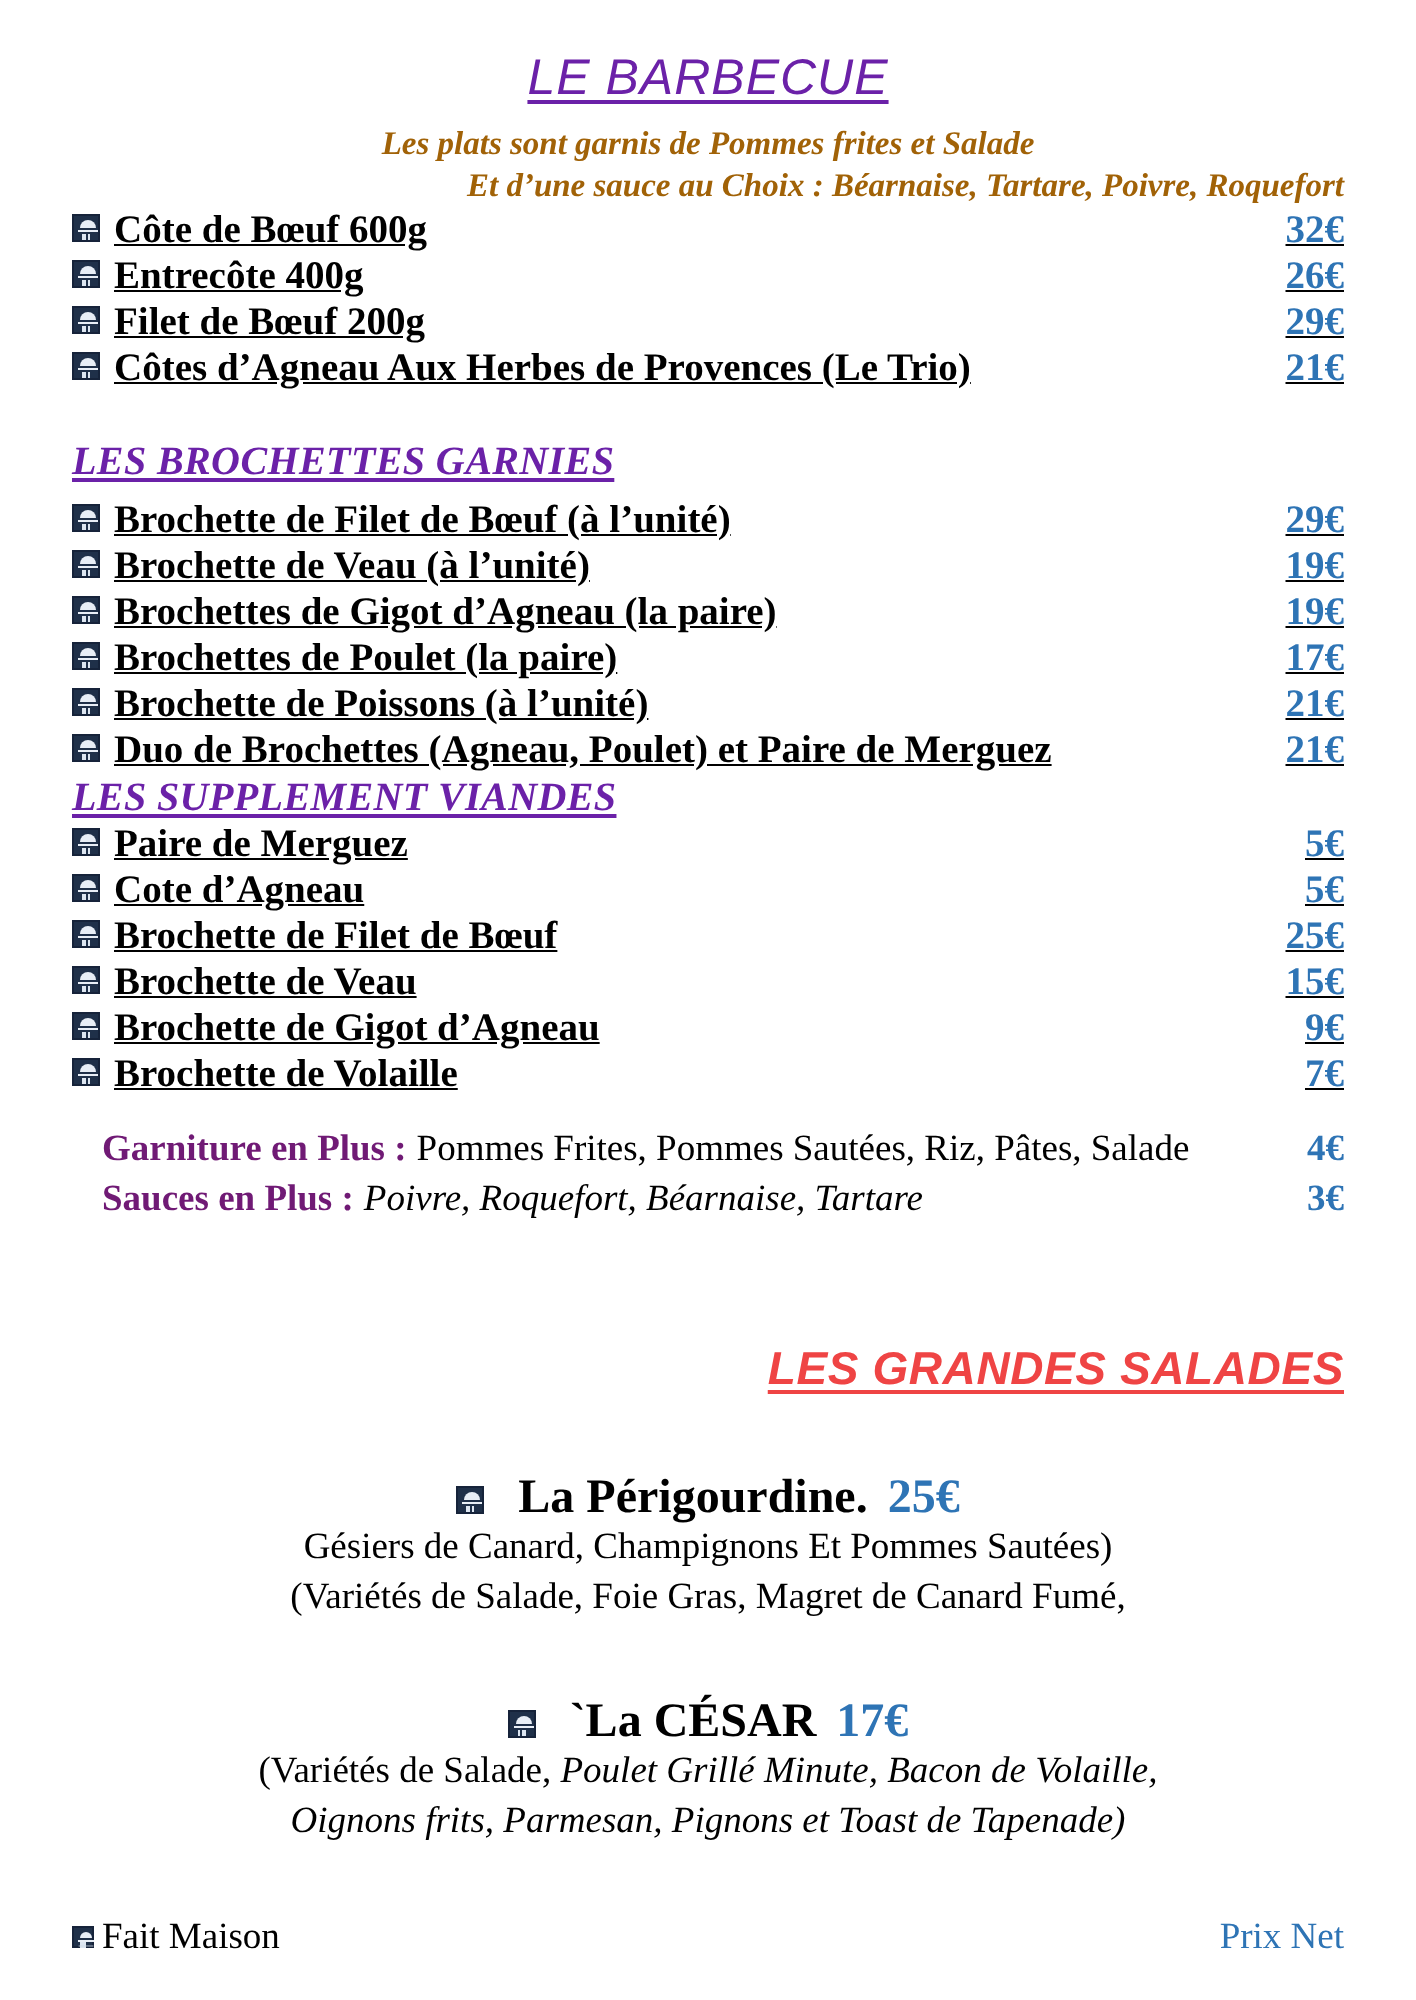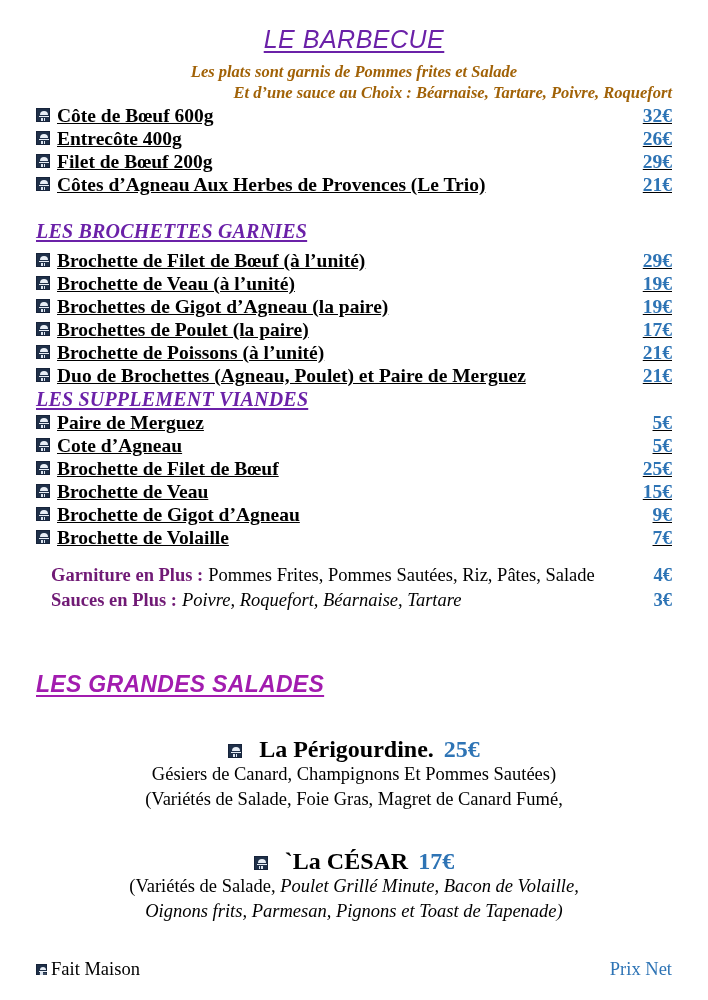--- a/index.html
+++ b/index.html
@@ -61,22 +61,22 @@
     text-decoration: underline;
     text-underline-offset: 2px;
     display: inline-block;
     margin: 0;
     letter-spacing: 0.2px;
   }
   .sec-brochettes-wrap { padding-top: 24px; padding-bottom: 6px; }
   .sec-supplement-wrap { padding-top: 1px; padding-bottom: 0px; }
 
   .salades-title {
-    text-align: left;
-    color: #a21caf;
+    text-align: right;
+    color: #ef4444;
     font-weight: bold;
     font-style: italic;
     font-size: 23px;
     text-decoration: underline;
     text-underline-offset: 3px;
     margin: 0;
     font-family: "Liberation Sans", "DejaVu Sans", sans-serif;
     letter-spacing: 0.3px;
   }
 

